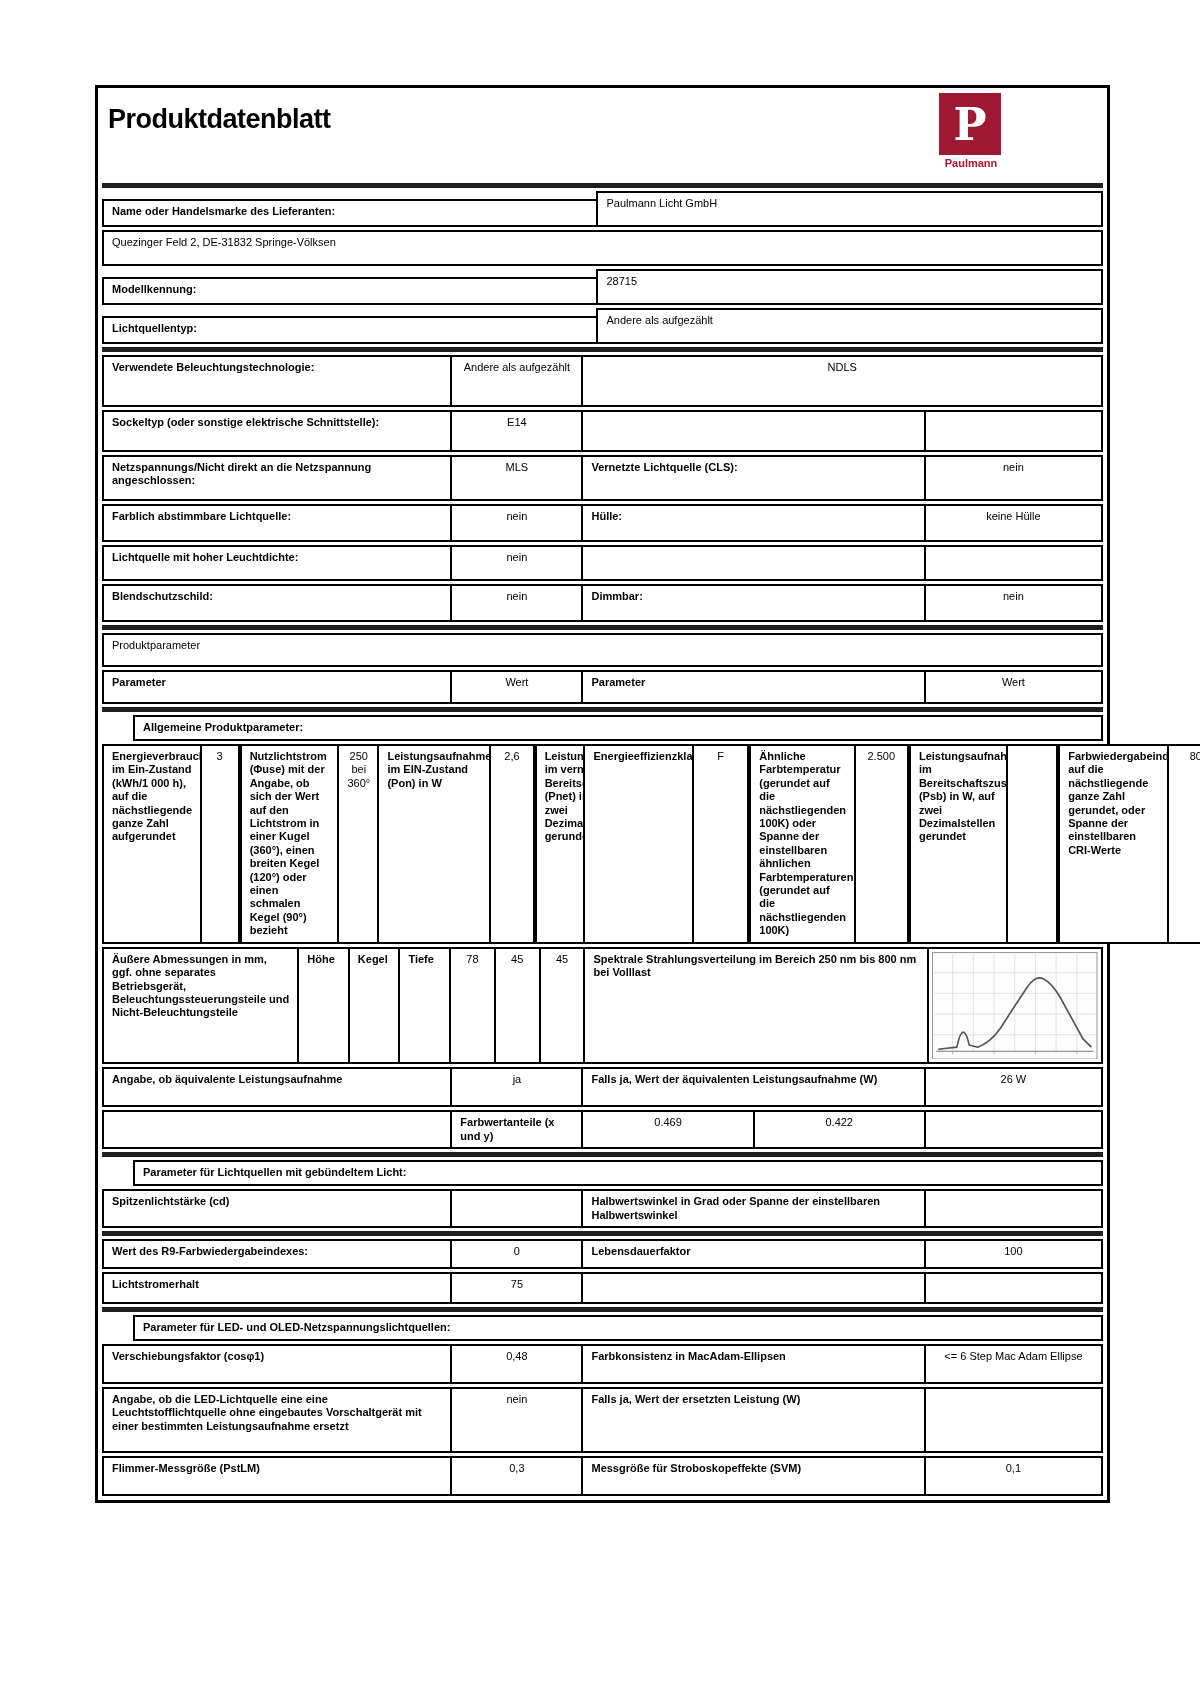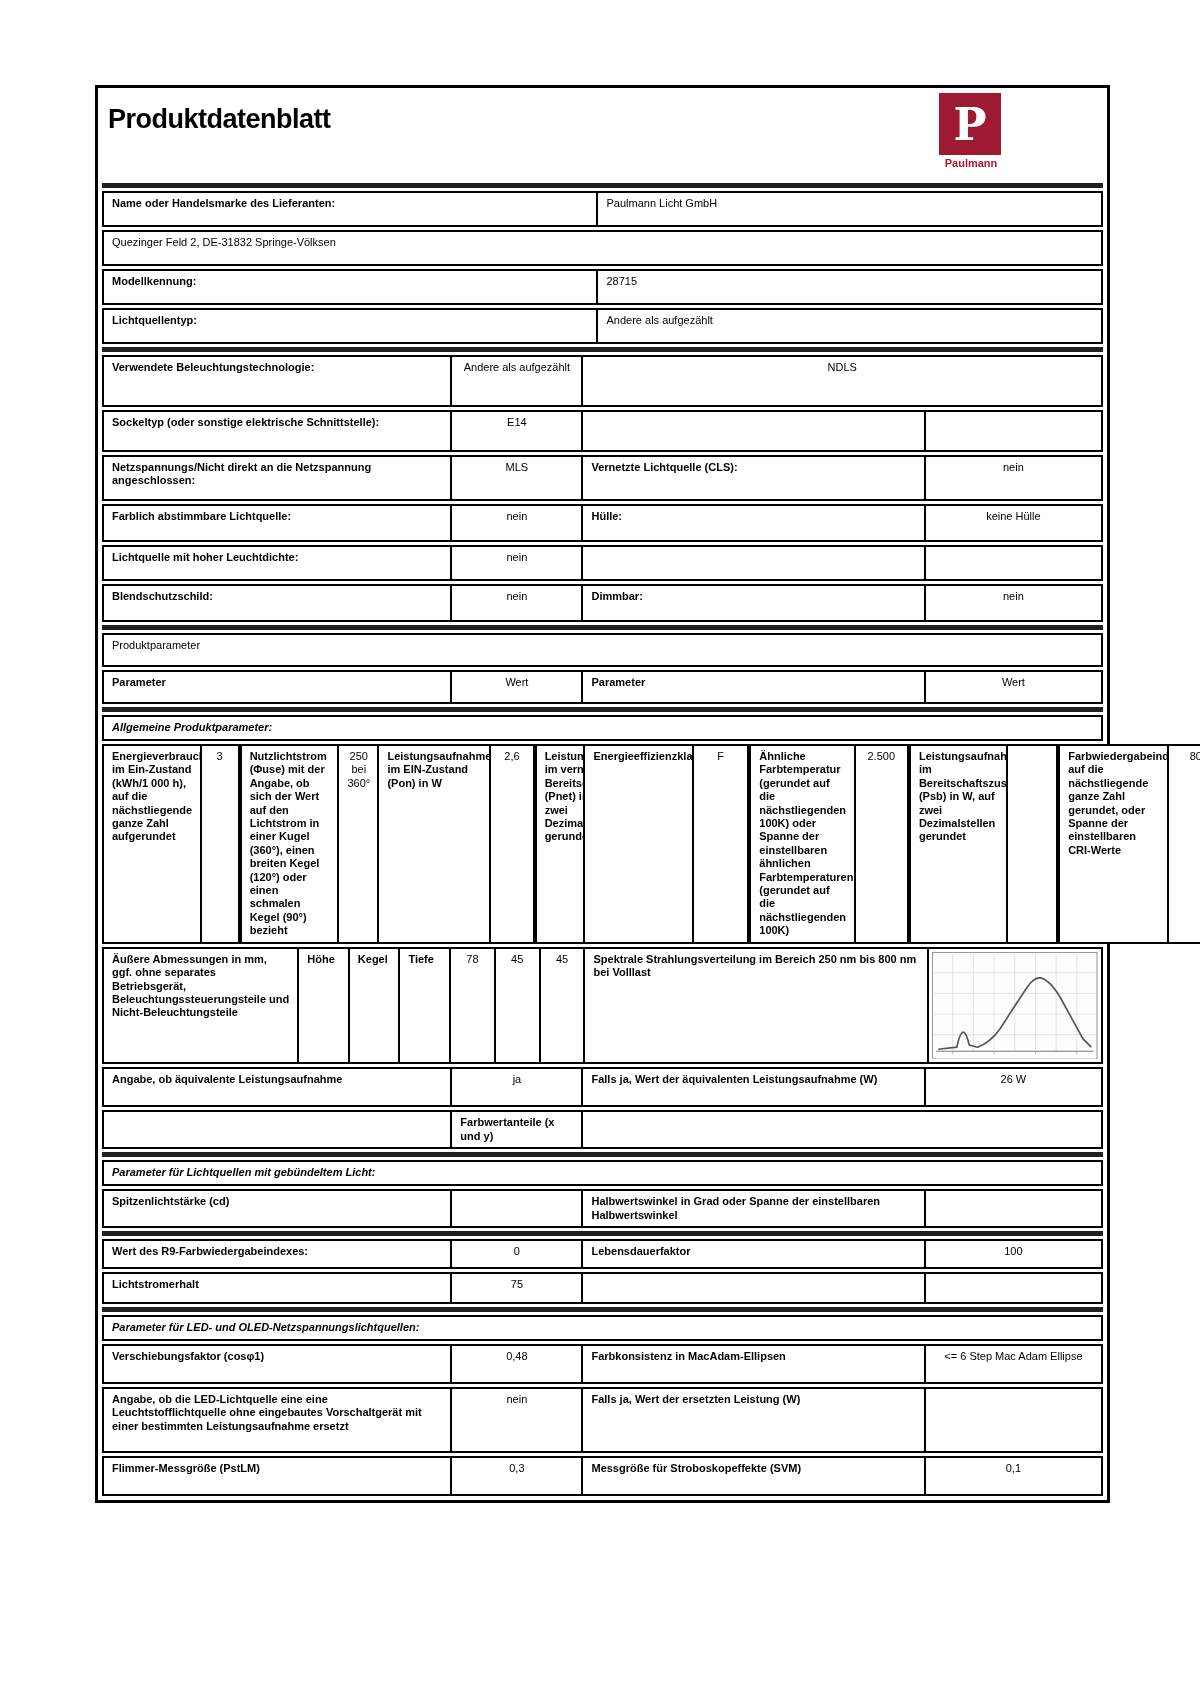--- a/index.html
+++ b/index.html
@@ -21,24 +21,24 @@
   .rows{display:flex;flex-direction:column;row-gap:3px;}
   .band{display:flex;}
   .cell{border:2px solid #000;padding:4px 8px;box-sizing:border-box;font-size:11px;line-height:1.22;background:#fff;}
   .cell + .cell, .band > .col + .cell, .band > .cell + .col, .band > .col + .col{margin-left:-2px;}
   .lbl{font-weight:bold;text-align:left;}
   .val{text-align:center;font-weight:normal;}
   .c1{width:35%;flex:0 0 35%;}
   .c2{width:13.3%;flex:0 0 13.3%;}
   .c3{width:34.4%;flex:0 0 34.4%;}
   .c4{flex:1;}
-  .s1{width:49.6%;flex:0 0 49.6%;}
+  .s1{width:49.6%;flex:0 0 49.6%;margin-top:8px;}
   .s2{flex:1;}
   .full{width:100%;flex:1;padding-left:8px;}
-  .sect{font-weight:bold;font-style:italic;}
+  .sect{font-weight:bold;margin-left:31px;}
   .half-l{width:48.3%;flex:0 0 48.3%;}
   .half-r{flex:1;margin-left:-2px;}
   .half-l .hl-lbl{width:72.4%;flex:0 0 72.4%;}
   .half-l .hl-val{flex:1;}
   .half-r .hr-lbl{width:66.6%;flex:0 0 66.6%;}
   .half-r .hr-val{flex:1;}
   .col{display:flex;flex-direction:row;row-gap:11px;}
   .dimo{width:40.8%;flex:0 0 40.8%;}
   .dimm{width:31.8%;flex:0 0 31.8%;}
   .dimv{flex:1;}
@@ -238,20 +238,24 @@
     <div class="band mh40">
       <div class="cell lbl c1">Angabe, ob äquivalente Leistungsaufnahme</div>
       <div class="cell val c2">ja</div>
       <div class="cell lbl c3">Falls ja, Wert der äquivalenten Leistungsaufnahme (W)</div>
       <div class="cell val c4">26 W</div>
     </div>
 
     <div class="band">
       <div class="cell c1"></div>
       <div class="cell lbl c2">Farbwertanteile (x und y)</div>
+      <div class="col c3col">
+        <div class="cell val mh26">0.469</div>
+        <div class="cell val mh26">0.422</div>
+      </div>
       <div class="cell c4"></div>
     </div>
   </div>
 
   <div class="hr"></div>
 
   <div class="rows">
     <div class="band mh26">
       <div class="cell full sect">Parameter für Lichtquellen mit gebündeltem Licht:</div>
     </div>

